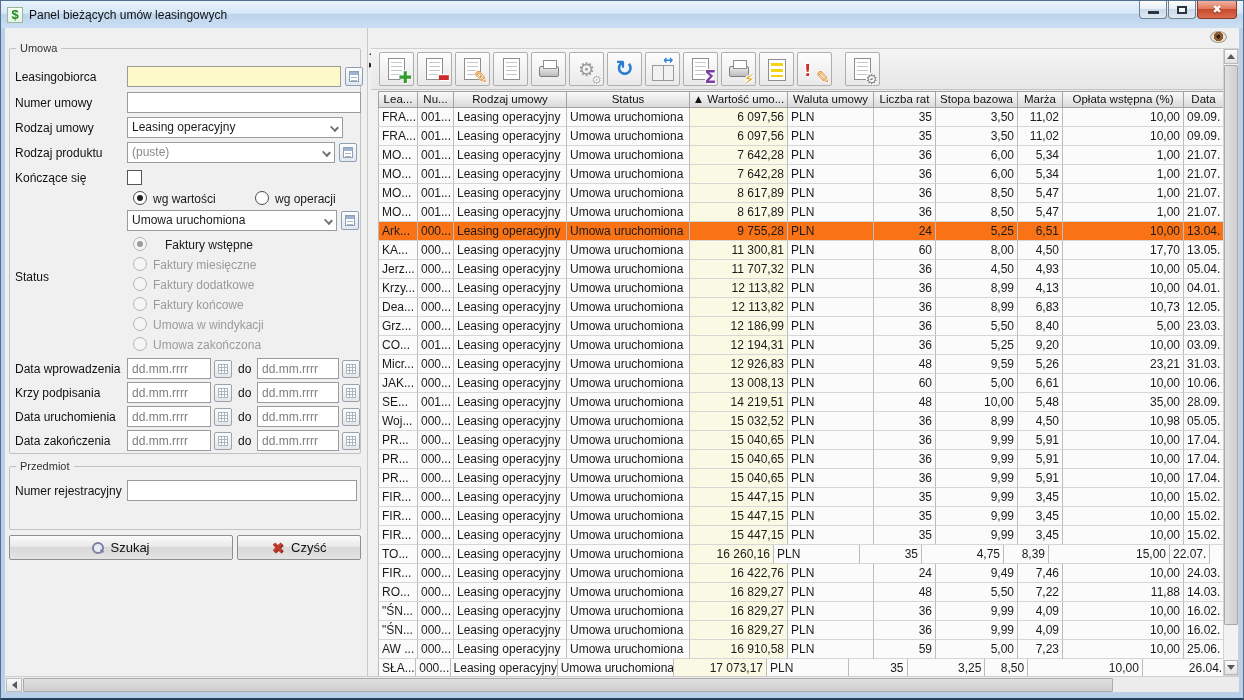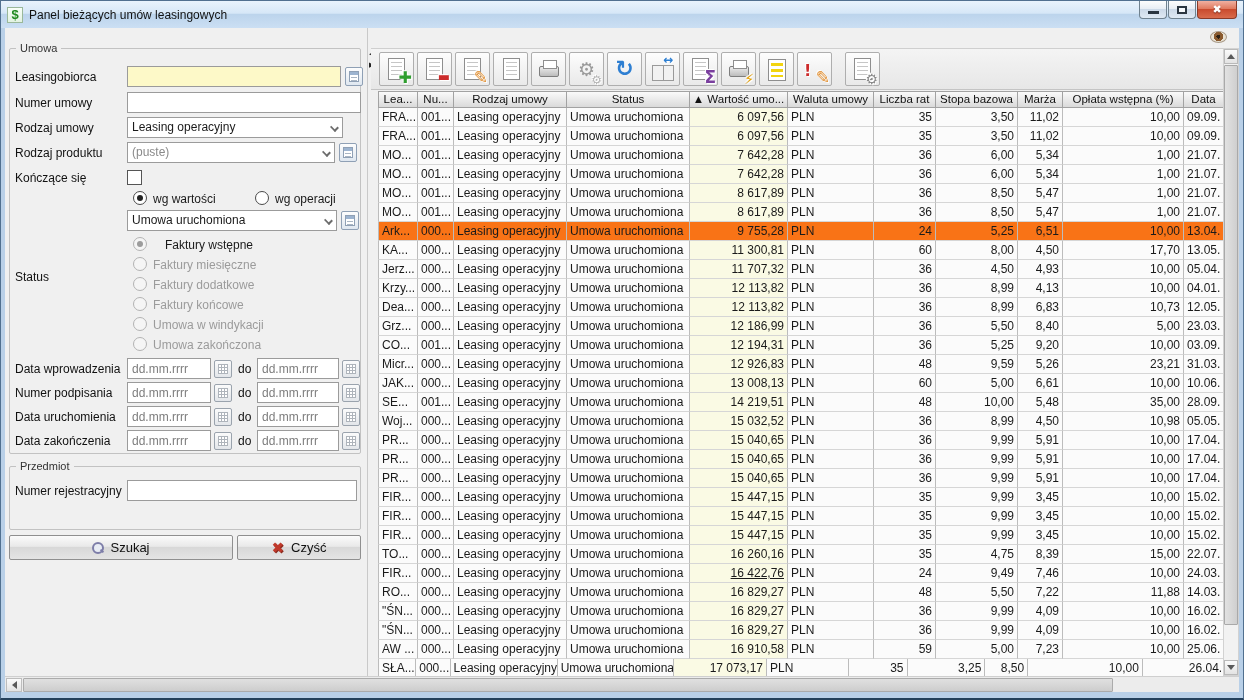--- a/index.html
+++ b/index.html
@@ -236,21 +236,21 @@
       <div id="date-rows">
           <div class="frow" style="top: 330px;">
             <span class="flabel">Data wprowadzenia</span>
             <input class="fin" style="left: 122px; width: 84px;" placeholder="dd.mm.rrrr">
             <span class="cal" style="left:209px;"></span>
             <span class="dolbl" style="left:233px;">do</span>
             <input class="fin" style="left: 252px; width: 82px;" placeholder="dd.mm.rrrr">
             <span class="cal" style="left:337px;"></span>
           </div>
           <div class="frow" style="top: 354px;">
-            <span class="flabel">Numer podpisania</span>
+            <span class="flabel">Krzy podpisania</span>
             <input class="fin" style="left: 122px; width: 84px;" placeholder="dd.mm.rrrr">
             <span class="cal" style="left:209px;"></span>
             <span class="dolbl" style="left:233px;">do</span>
             <input class="fin" style="left: 252px; width: 82px;" placeholder="dd.mm.rrrr">
             <span class="cal" style="left:337px;"></span>
           </div>
           <div class="frow" style="top: 378px;">
             <span class="flabel">Data uruchomienia</span>
             <input class="fin" style="left: 122px; width: 84px;" placeholder="dd.mm.rrrr">
             <span class="cal" style="left:209px;"></span>
@@ -655,34 +655,34 @@
             <div class="tcell r" style="width: 82px;">9,99</div>
             <div class="tcell r" style="width: 45px;">3,45</div>
             <div class="tcell r" style="width: 121px;">10,00</div>
             <div class="tcell" style="width: 40px;">15.02.</div>
           </div>
           <div class="trow">
             <div class="tcell" style="width: 40px;">TO...</div>
             <div class="tcell" style="width: 36px;">000...</div>
             <div class="tcell" style="width: 113px;">Leasing operacyjny</div>
             <div class="tcell" style="width: 123px;">Umowa uruchomiona</div>
-            <div class="tcell hl r" style="width: 98px;">16 260,16</div>
+            <div class="tcell hl r" style="width: 84px;">16 260,16</div>
             <div class="tcell" style="width: 86px;">PLN</div>
             <div class="tcell r" style="width: 62px;">35</div>
             <div class="tcell r" style="width: 82px;">4,75</div>
             <div class="tcell r" style="width: 45px;">8,39</div>
             <div class="tcell r" style="width: 121px;">15,00</div>
             <div class="tcell" style="width: 40px;">22.07.</div>
           </div>
           <div class="trow">
             <div class="tcell" style="width: 40px;">FIR...</div>
             <div class="tcell" style="width: 36px;">000...</div>
             <div class="tcell" style="width: 113px;">Leasing operacyjny</div>
             <div class="tcell" style="width: 123px;">Umowa uruchomiona</div>
-            <div class="tcell hl r" style="width: 98px; text-decoration: underline;">16 422,76</div>
+            <div class="tcell hl r" style="width: 98px;">16 422,76</div>
             <div class="tcell" style="width: 86px;">PLN</div>
             <div class="tcell r" style="width: 62px;">24</div>
             <div class="tcell r" style="width: 82px;">9,49</div>
             <div class="tcell r" style="width: 45px;">7,46</div>
             <div class="tcell r" style="width: 121px;">10,00</div>
             <div class="tcell" style="width: 40px;">24.03.</div>
           </div>
           <div class="trow">
             <div class="tcell" style="width: 40px;">RO...</div>
             <div class="tcell" style="width: 36px;">000...</div>

